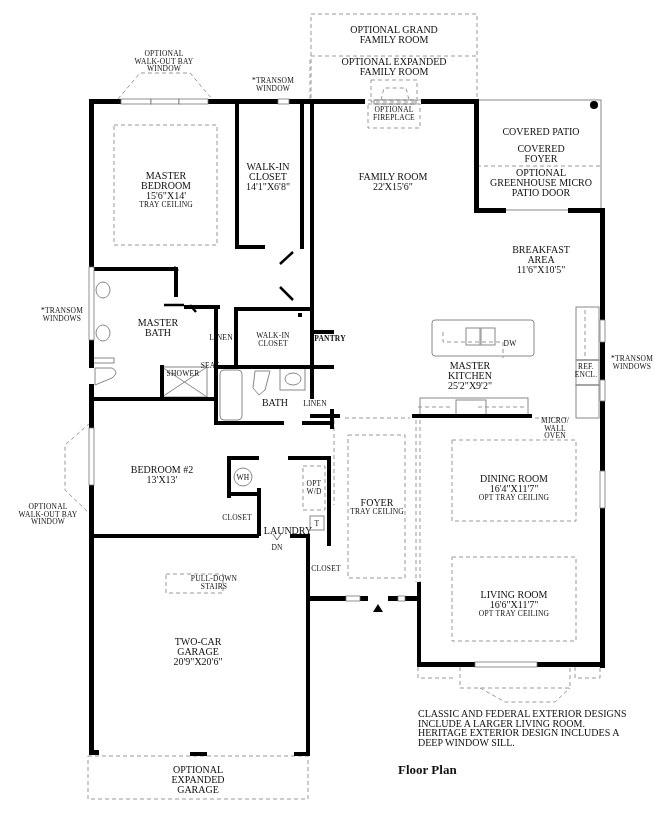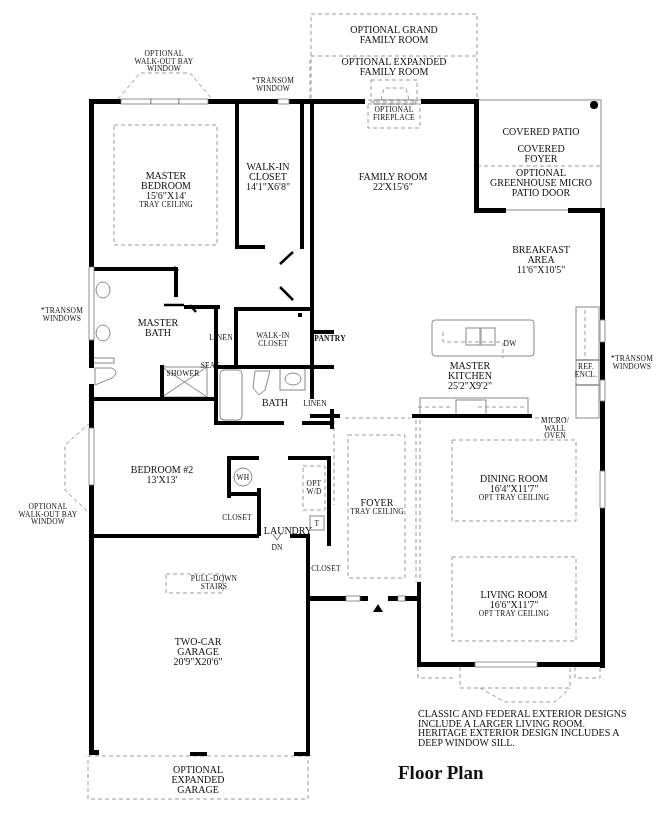--- a/index.html
+++ b/index.html
@@ -2,21 +2,21 @@
 <html><head>
 <meta charset="utf-8">
 <style>
   html,body{margin:0;padding:0;background:#fff;}
   body{width:661px;height:815px;position:relative;overflow:hidden;font-family:"Liberation Serif","DejaVu Serif",serif;color:#111;}
   #plan{position:absolute;left:0;top:0;}
   .lbl{position:absolute;text-align:center;line-height:1.0;white-space:nowrap;transform:translateX(-50%);}
   .sm{font-size:7.5px;letter-spacing:0.2px;}
   .md{font-size:10px;}
   .lg{font-size:10px;}
-  .title{position:absolute;left:398px;top:762px;font-size:19px;font-weight:bold;font-family:"Liberation Serif","DejaVu Serif",serif;}
+  .title{position:absolute;left:398px;top:762px;font-size:13px;font-weight:bold;font-family:"Liberation Serif","DejaVu Serif",serif;}
   .note{position:absolute;left:418px;font-size:10px;line-height:1.0;text-align:left;}
 </style>
 </head>
 <body>
 
 <svg id="plan" width="661" height="815" viewBox="0 0 661 815" xmlns="http://www.w3.org/2000/svg">
   <g fill="none" stroke="#999" stroke-width="1" stroke-dasharray="4,3">
 
     <rect x="311" y="14" width="166" height="86"></rect>
     <line x1="311" y1="56" x2="477" y2="56"></line>

